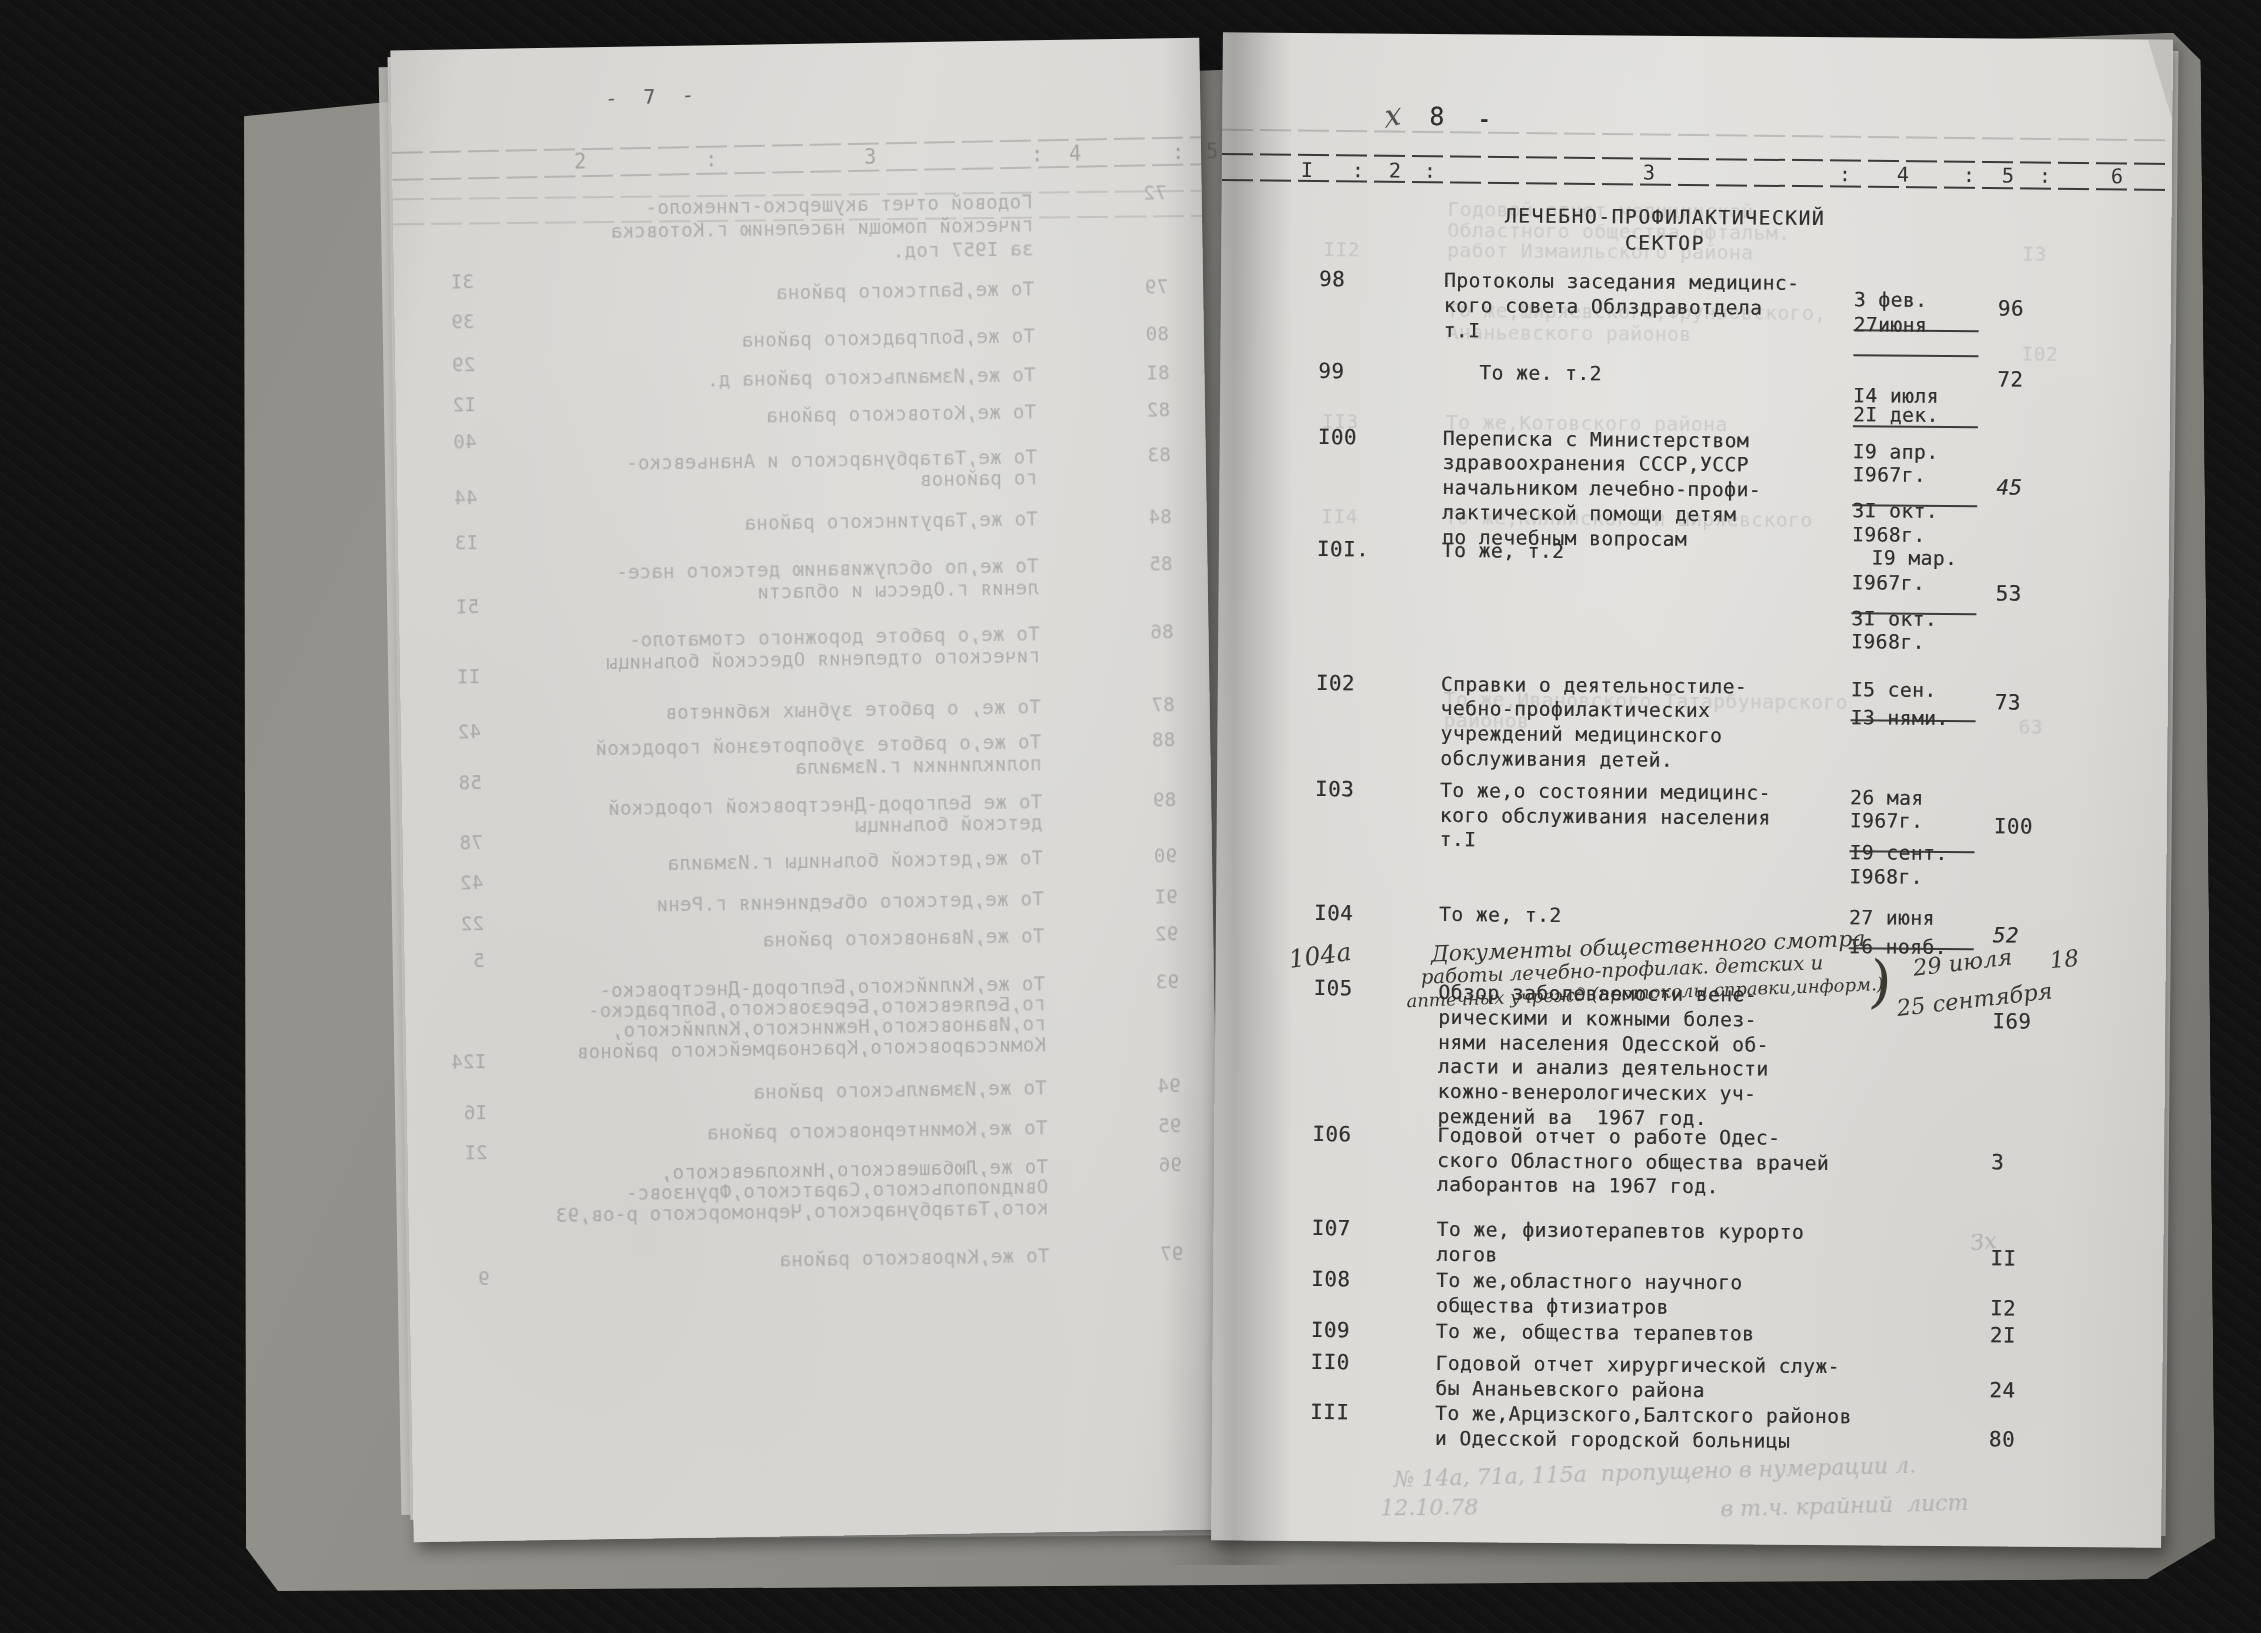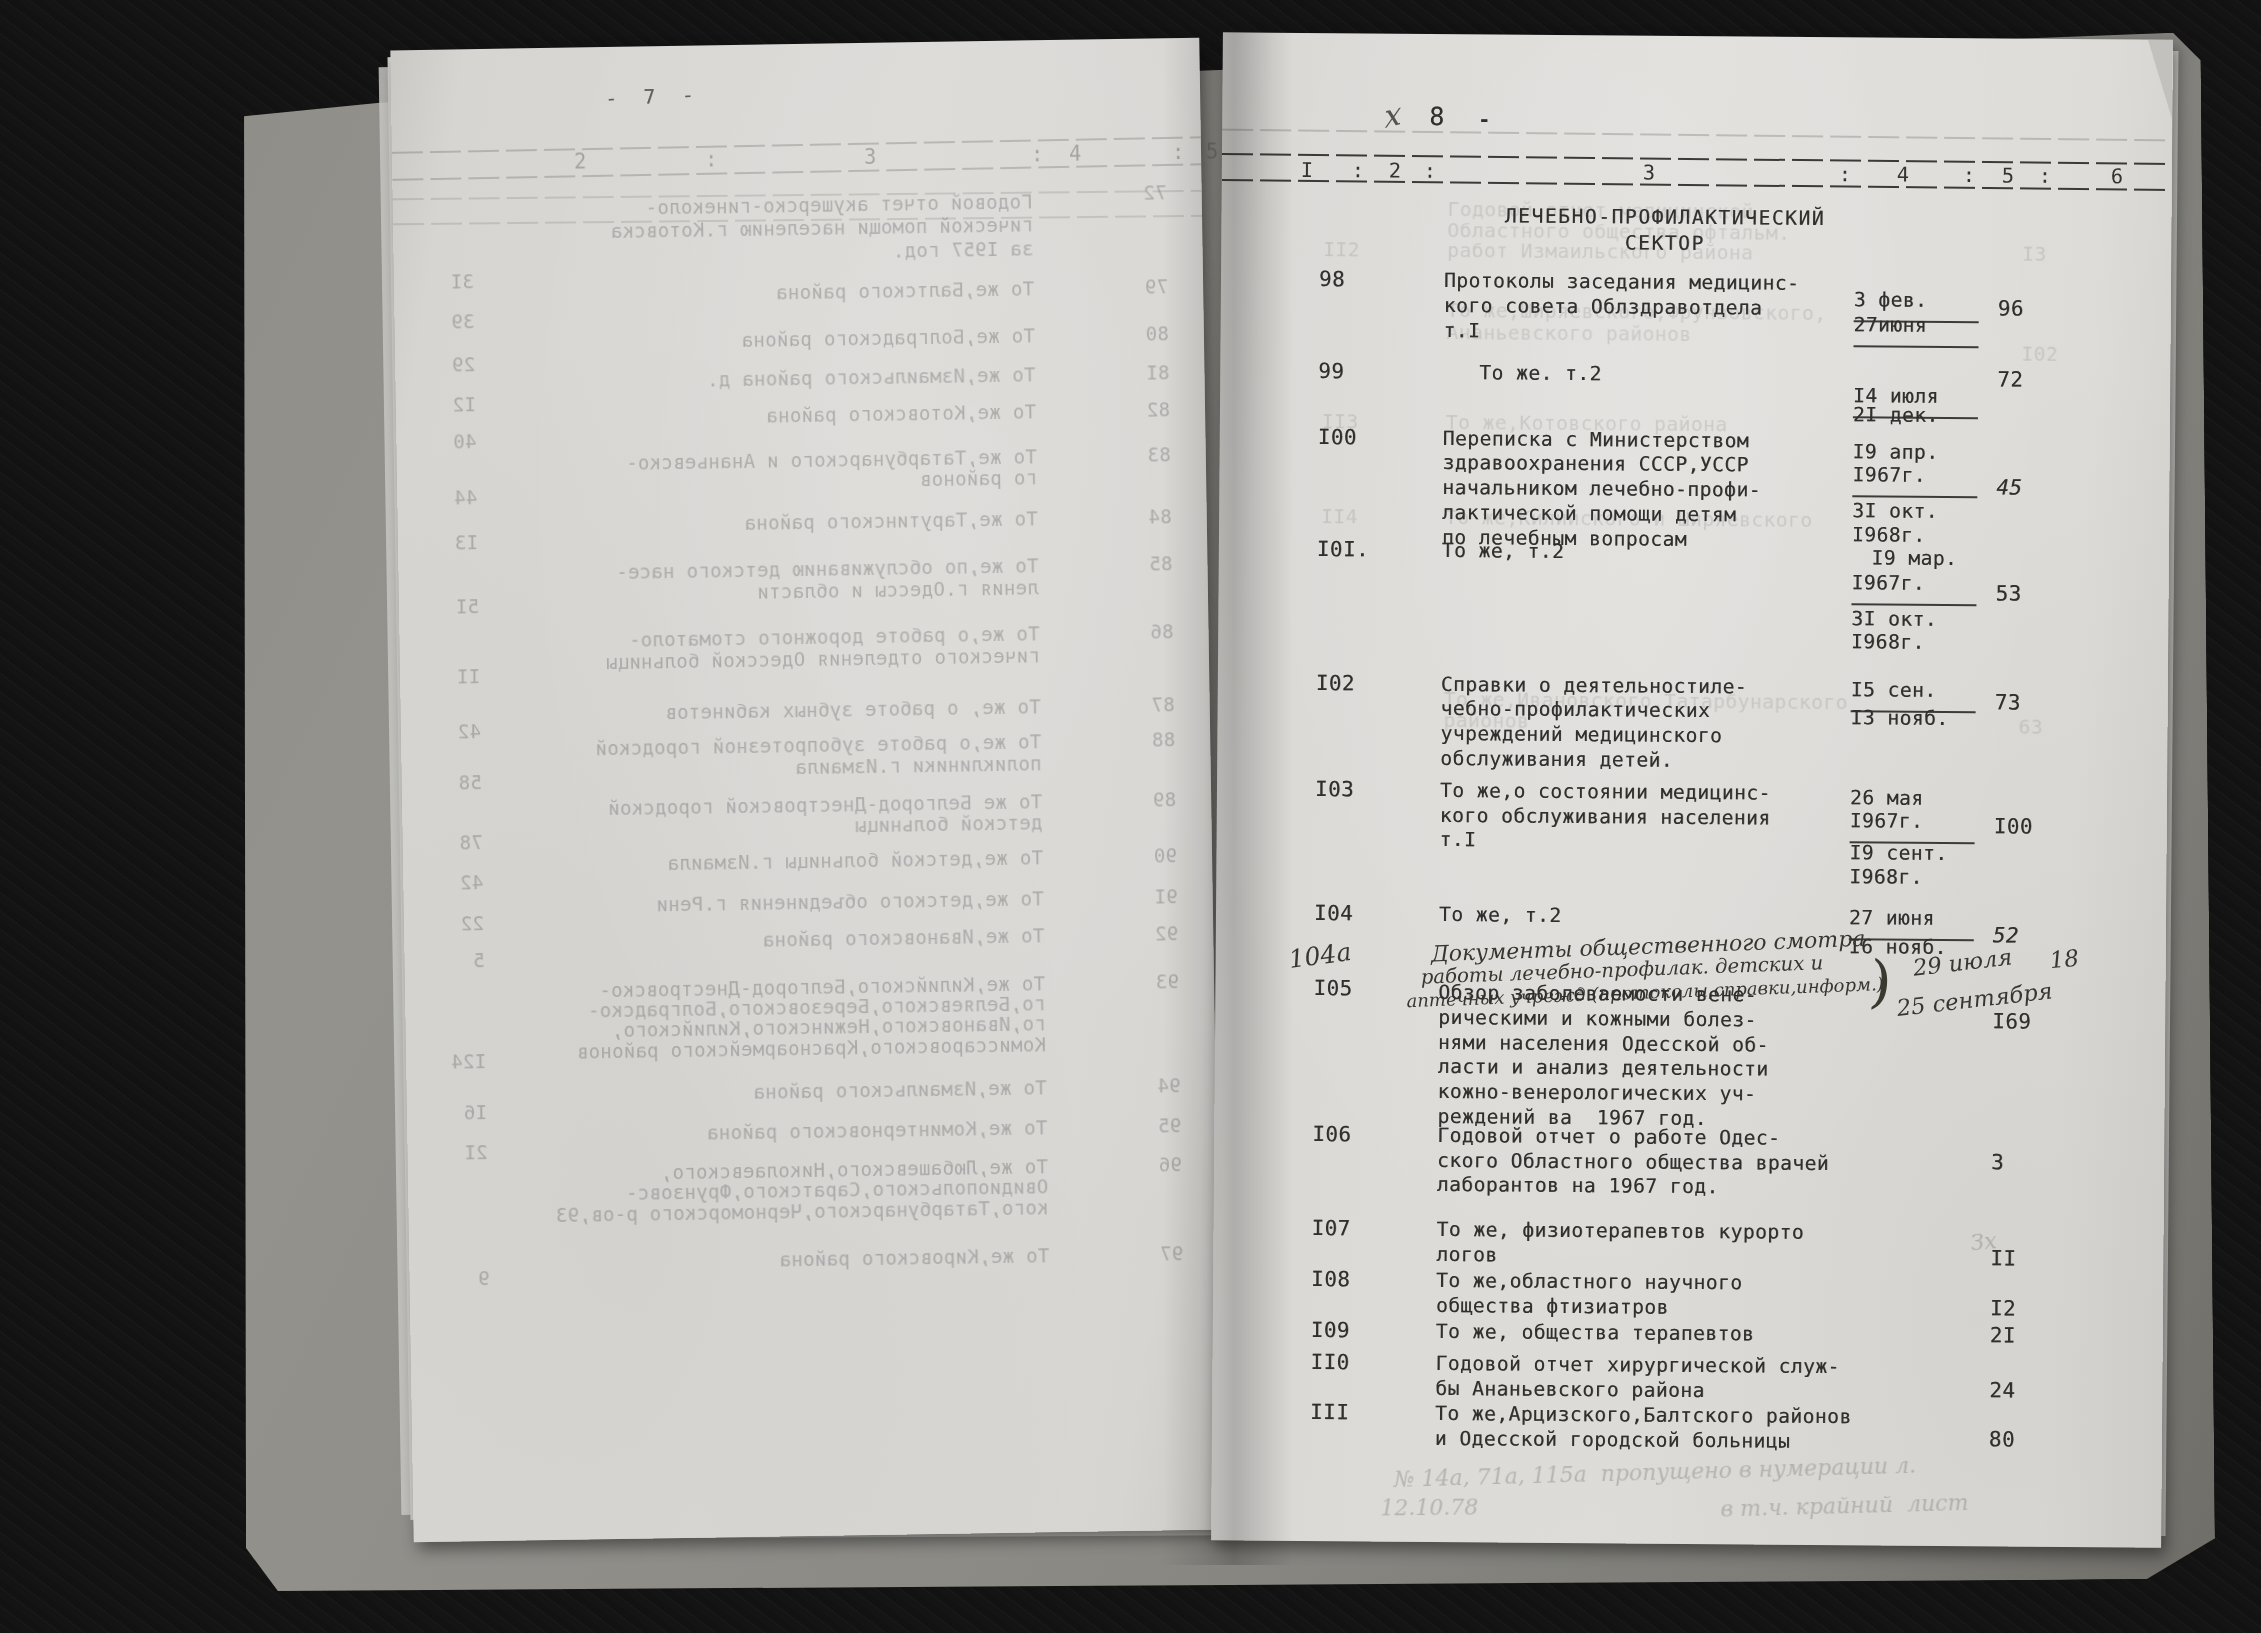--- a/index.html
+++ b/index.html
@@ -32,21 +32,21 @@
   .gutter{position:absolute;left:1162px;top:29px;width:131px;height:1536px;pointer-events:none;
     background:linear-gradient(90deg, rgba(0,0,0,0) 0%, rgba(20,20,20,.16) 45%, rgba(20,20,20,.22) 55%, rgba(0,0,0,0) 100%);}
   .tw{position:absolute;white-space:pre;color:#302f2d;font-size:19.7px;line-height:25px;
     letter-spacing:0.4px;text-shadow:0.4px 0 0 rgba(48,47,45,.5);}
   .tw-num{font-size:21px;}
   .title{text-align:center;width:451px;}
   .rule{position:absolute;height:2.2px;left:0;right:0;
     background:repeating-linear-gradient(90deg,#3b3a38 0 31px, rgba(59,58,56,0) 31px 38px);}
   .rule.ghostline{opacity:.22;filter:blur(0.4px);}
   .hdr-digit{position:absolute;font-size:20.4px;color:#343331;}
-  .date{display:inline-block;min-width:125px;padding-bottom:8px;}
+  .date{display:inline-block;min-width:125px;padding-bottom:17px;}
   .date.u{border-bottom:2.2px solid #3c3b39;}
   .pgcount{font-size:21px;}
   .hand{font-family:"DejaVu Serif", serif;font-style:italic;color:#38372f;}
   .ghost-mirror{position:absolute;inset:0;transform:scaleX(-1);opacity:.5;filter:blur(0.5px);}
   .ghost-mirror .g{position:absolute;white-space:pre;color:rgba(72,72,78,.62);font-size:19px;
     font-family:"DejaVu Sans Mono",monospace;letter-spacing:0.3px;}
   .ghost-typed{position:absolute;white-space:pre;color:rgba(70,70,76,.15);font-size:19.7px;
     filter:blur(0.4px);letter-spacing:0.4px;}
   .ghost-hand{position:absolute;white-space:pre;color:rgba(90,90,92,.30);font-size:22px;
     font-family:"DejaVu Serif",serif;font-style:italic;filter:blur(0.3px);}
@@ -221,21 +221,21 @@
           <div class="tw" style="left: 633px; top: 592px;"><span class="date">І968г.</span></div>
           <div class="tw pgcount" style="left: 777px; top: 543px;">53</div>
         </div>
         <div style="position: absolute; left: 0px; top: 0px;">
           <div class="tw tw-num" style="left: 98px; top: 638px;">І02</div>
           <div class="tw" style="left: 223px; top: 638px;">Справки о деятельностиле-</div>
           <div class="tw" style="left: 223px; top: 662px;">чебно-профилактических</div>
           <div class="tw" style="left: 223px; top: 687px;">учреждений медицинского</div>
           <div class="tw" style="left: 223px; top: 712px;">обслуживания детей.</div>
           <div class="tw" style="left: 633px; top: 640px;"><span class="date u">І5 сен.</span></div>
-          <div class="tw" style="left: 633px; top: 668px;"><span class="date">ІЗ нояб.</span></div>
+          <div class="tw" style="left: 633px; top: 668px;"><span class="date">ІЗ нями.</span></div>
           <div class="tw pgcount" style="left: 777px; top: 652px;">73</div>
         </div>
         <div style="position: absolute; left: 0px; top: 0px;">
           <div class="tw tw-num" style="left: 98px; top: 744px;">І03</div>
           <div class="tw" style="left: 223px; top: 744px;">То же,о состоянии медицинс-</div>
           <div class="tw" style="left: 223px; top: 769px;">кого обслуживания населения</div>
           <div class="tw" style="left: 223px; top: 793px;">т.І</div>
           <div class="tw" style="left: 633px; top: 748px;"><span class="date">26 мая</span></div>
           <div class="tw" style="left: 633px; top: 771px;"><span class="date u">І967г.</span></div>
           <div class="tw" style="left: 633px; top: 803px;"><span class="date">І9 сент.</span></div>

